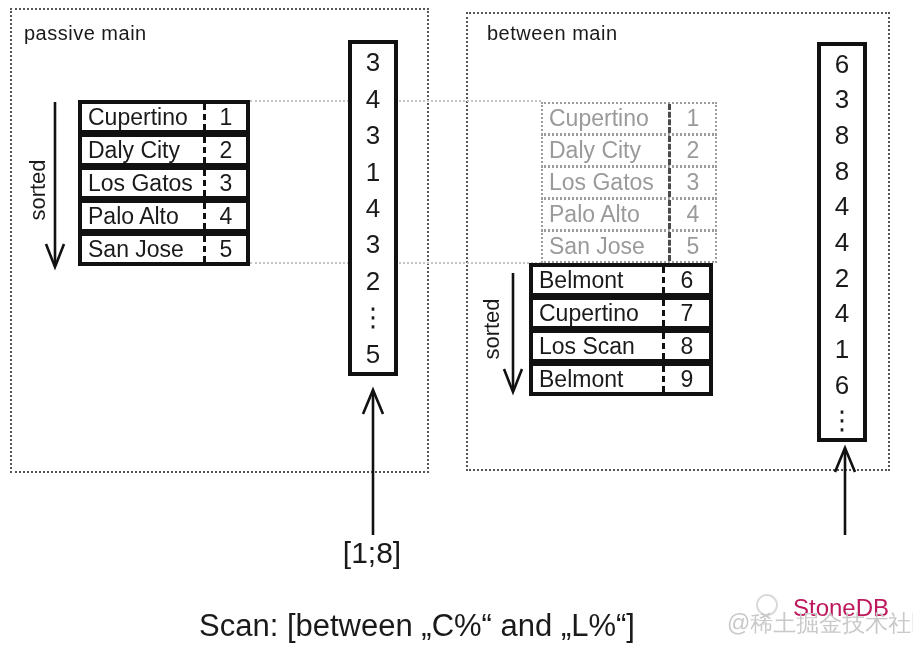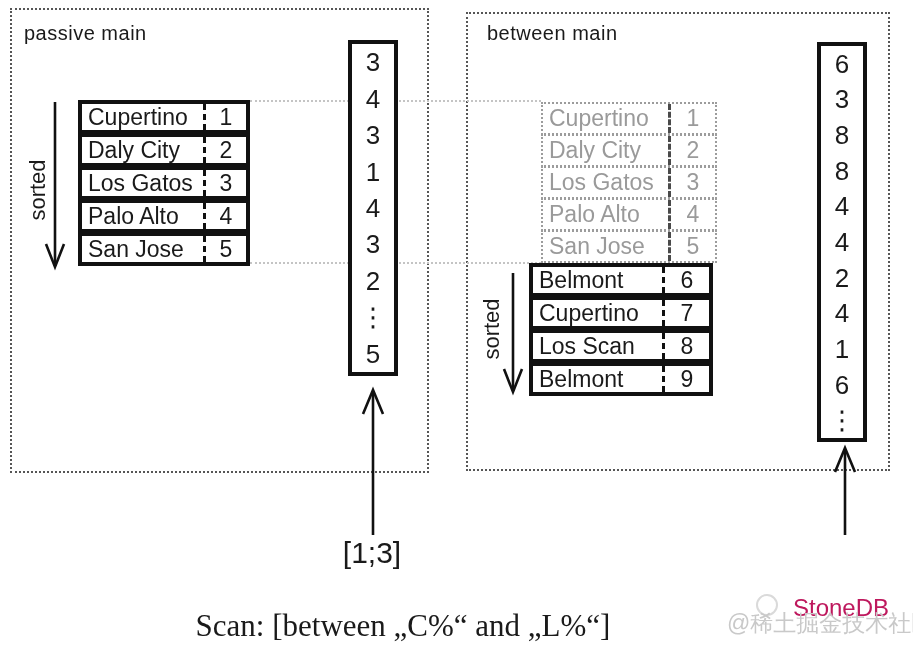--- a/index.html
+++ b/index.html
@@ -150,26 +150,26 @@
     <span>4</span>
     <span>1</span>
     <span>6</span>
     <span>⋮</span>
   </div>
 
   <svg class="arrow" style="left:360px;top:386px;" width="26" height="152" viewBox="0 0 26 152">
     <line x1="13" y1="5" x2="13" y2="149" stroke="#111" stroke-width="2.6"></line>
     <polyline points="3,28 13,4 23,28" fill="none" stroke="#111" stroke-width="2.6"></polyline>
   </svg>
-  <div class="result-label" style="left:312px;top:536px;width:120px;">[1;3]</div>
+  <div class="result-label" style="left:312px;top:536px;width:120px;">[1;8]</div>
 
   <svg class="arrow" style="left:832px;top:444px;" width="26" height="94" viewBox="0 0 26 94">
     <line x1="13" y1="5" x2="13" y2="91" stroke="#111" stroke-width="2.6"></line>
     <polyline points="3,28 13,4 23,28" fill="none" stroke="#111" stroke-width="2.6"></polyline>
   </svg>
 
-  <div class="caption" style="left:103px;top:608px;width:600px;font-family:Liberation Serif, serif;">Scan: [between „C%“ and „L%“]</div>
+  <div class="caption" style="left:117px;top:608px;width:600px;">Scan: [between „C%“ and „L%“]</div>
 
   <div class="wm-circle" style="left:756px;top:594px;"></div>
   <div class="watermark wm-brand" style="left:793px;top:594px;">StoneDB</div>
   <div class="watermark wm-community" style="left:727px;top:608px;">@稀土掘金技术社区</div>
 
 </div>
 
 </body></html>

